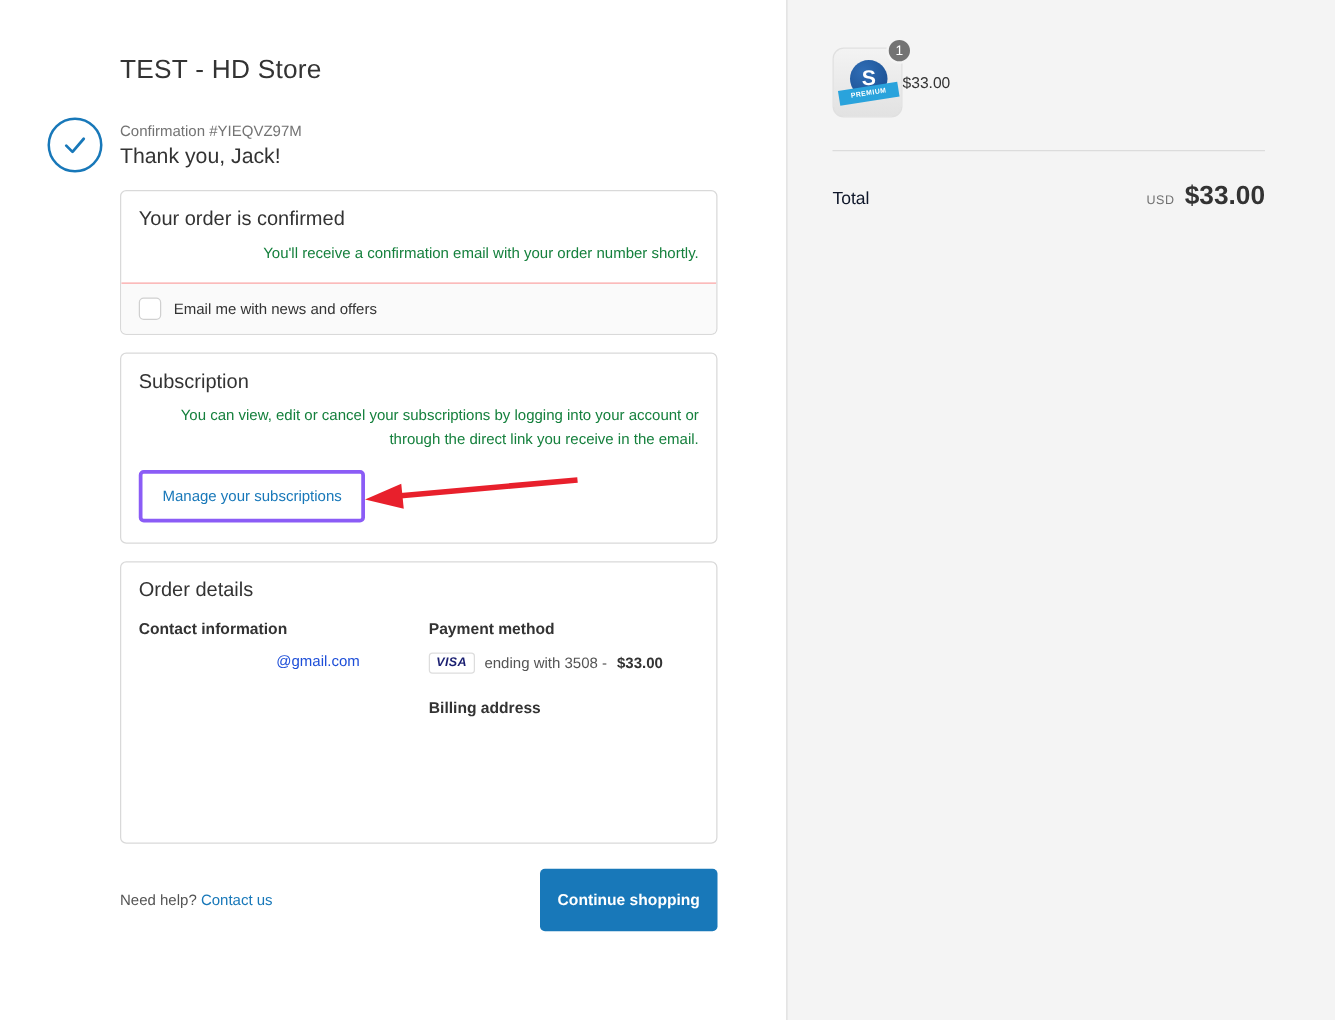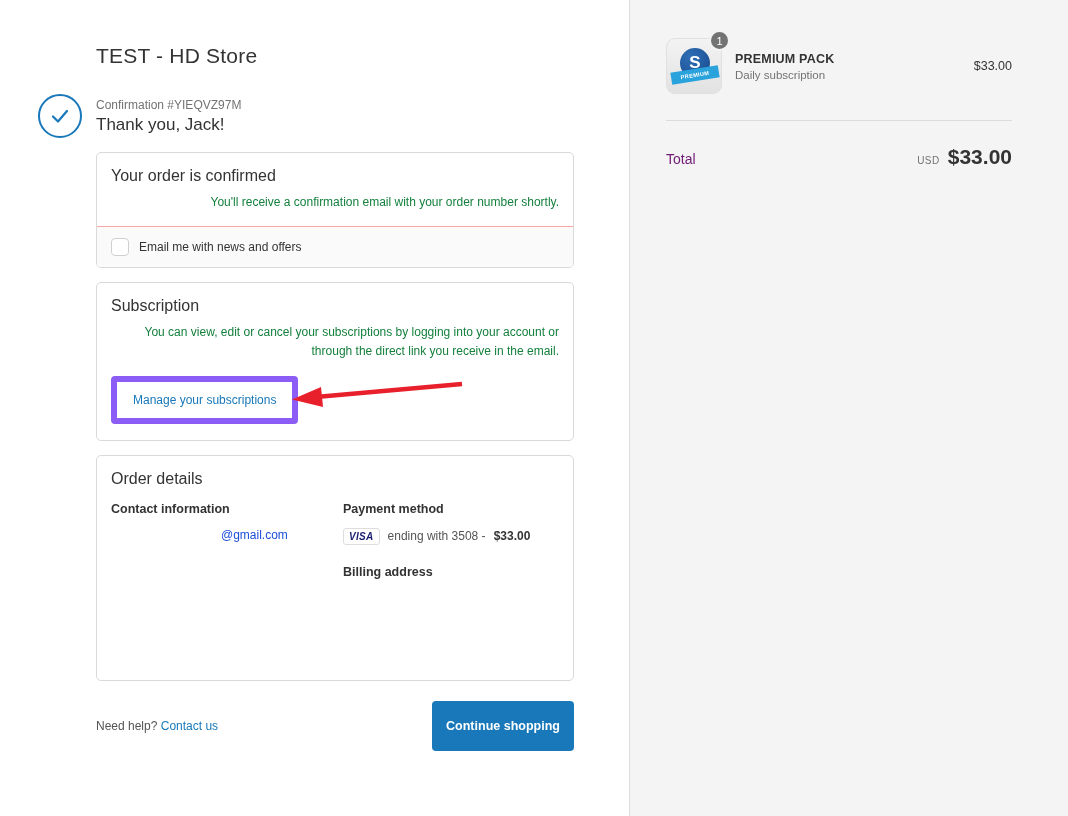--- a/index.html
+++ b/index.html
@@ -43,21 +43,21 @@
   }
   .checkbox {
     width: 18px; height: 18px; background: #fff; border: 1px solid #d0d0d0;
     border-radius: 4px; flex: 0 0 auto;
   }
   .newsletter-label { font-size: 12px; color: #333; }
 
   .subscription-card .card-section { padding-bottom: 16px; }
   .manage-btn {
     margin-top: 14px; display: inline-block; background: #fff;
-    border: 6px solid #8b5cf6; border-radius: 4px; padding: 11px 16px;
+    border: 3px solid #8b5cf6; border-radius: 4px; padding: 11px 16px;
     font-family: "Liberation Sans", sans-serif;
     font-size: 12px; color: #1878b9; cursor: pointer;
   }
 
   .arrow-annotation {
     position: absolute; left: 288px; top: 374px; width: 182px; height: 34px;
     pointer-events: none;
   }
 
   .order-details-card { min-height: 226px; }
@@ -118,21 +118,21 @@
     color: #fff; font-size: 11px; display: flex; align-items: center; justify-content: center;
   }
   .item-info { flex: 1; margin-left: 13px; }
   .item-name { font-size: 12.5px; font-weight: 700; color: #333; letter-spacing: .2px; }
   .item-variant { font-size: 11.5px; color: #737373; margin-top: 3px; }
   .item-price { font-size: 12.5px; color: #333; }
 
   .summary-divider { border: none; border-top: 1px solid #dcdcdc; margin: 26px 0 0; }
 
   .total-row { display: flex; align-items: baseline; margin-top: 24px; }
-  .total-label { font-size: 14px; color: #701a75; flex: 1; }
+  .total-label { font-size: 14px; color: #0f172a; flex: 1; }
   .total-currency { font-size: 10px; color: #717171; letter-spacing: .5px; margin-right: 8px; }
   .total-amount { font-size: 21px; font-weight: 600; color: #333; }
 </style>
 </head>
 <body>
 
 <div class="layout">
 
   <div class="main">
 
@@ -208,24 +208,20 @@
   <div class="sidebar">
 
     <div class="item-row">
       <div class="thumb-wrap">
         <div class="thumb">
           <div class="thumb-circle">S</div>
           <div class="thumb-ribbon">PREMIUM</div>
         </div>
         <div class="qty-badge">1</div>
       </div>
-      <div class="item-info">
-        <div class="item-name">PREMIUM PACK</div>
-        <div class="item-variant">Daily subscription</div>
-      </div>
       <div class="item-price">$33.00</div>
     </div>
 
     <hr class="summary-divider">
 
     <div class="total-row">
       <span class="total-label">Total</span>
       <span class="total-currency">USD</span>
       <span class="total-amount">$33.00</span>
     </div>

